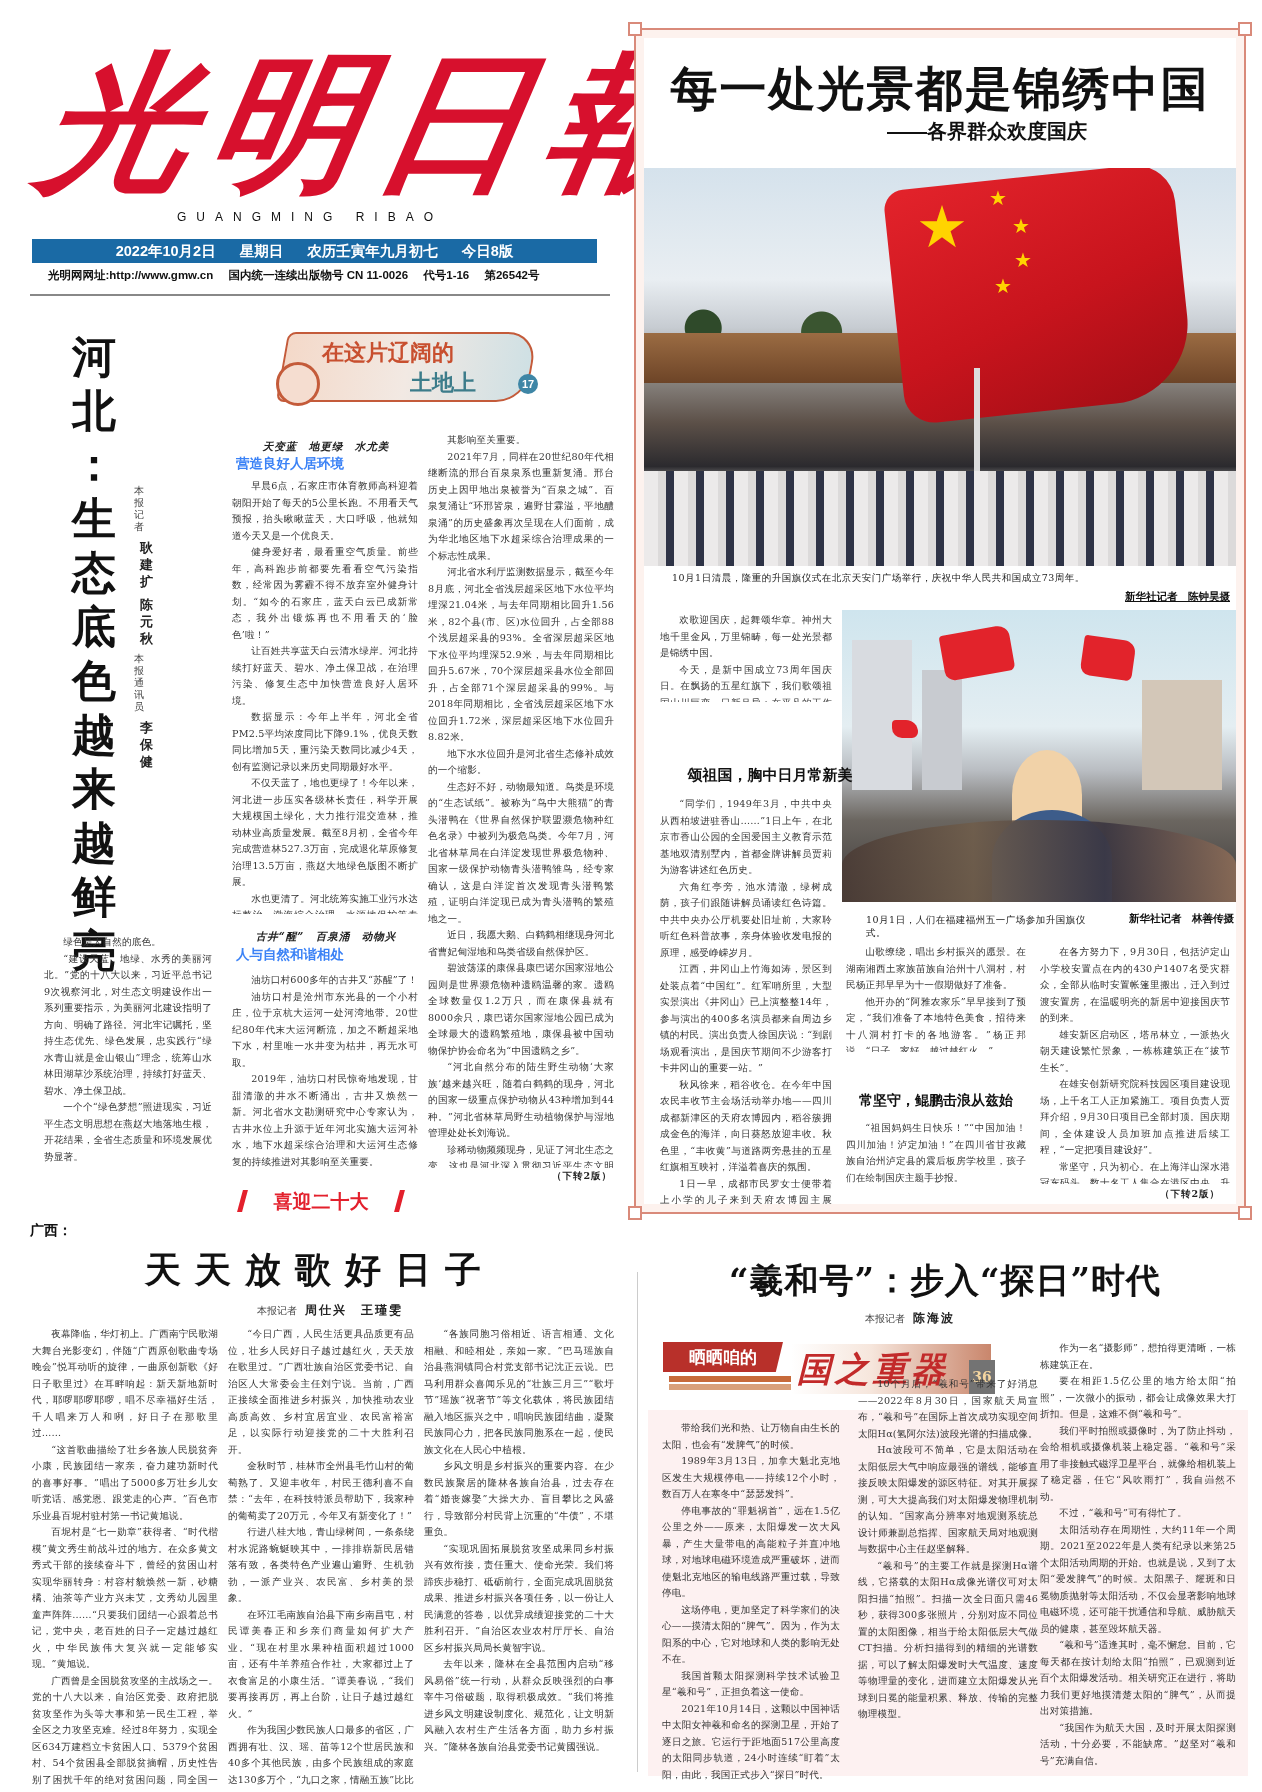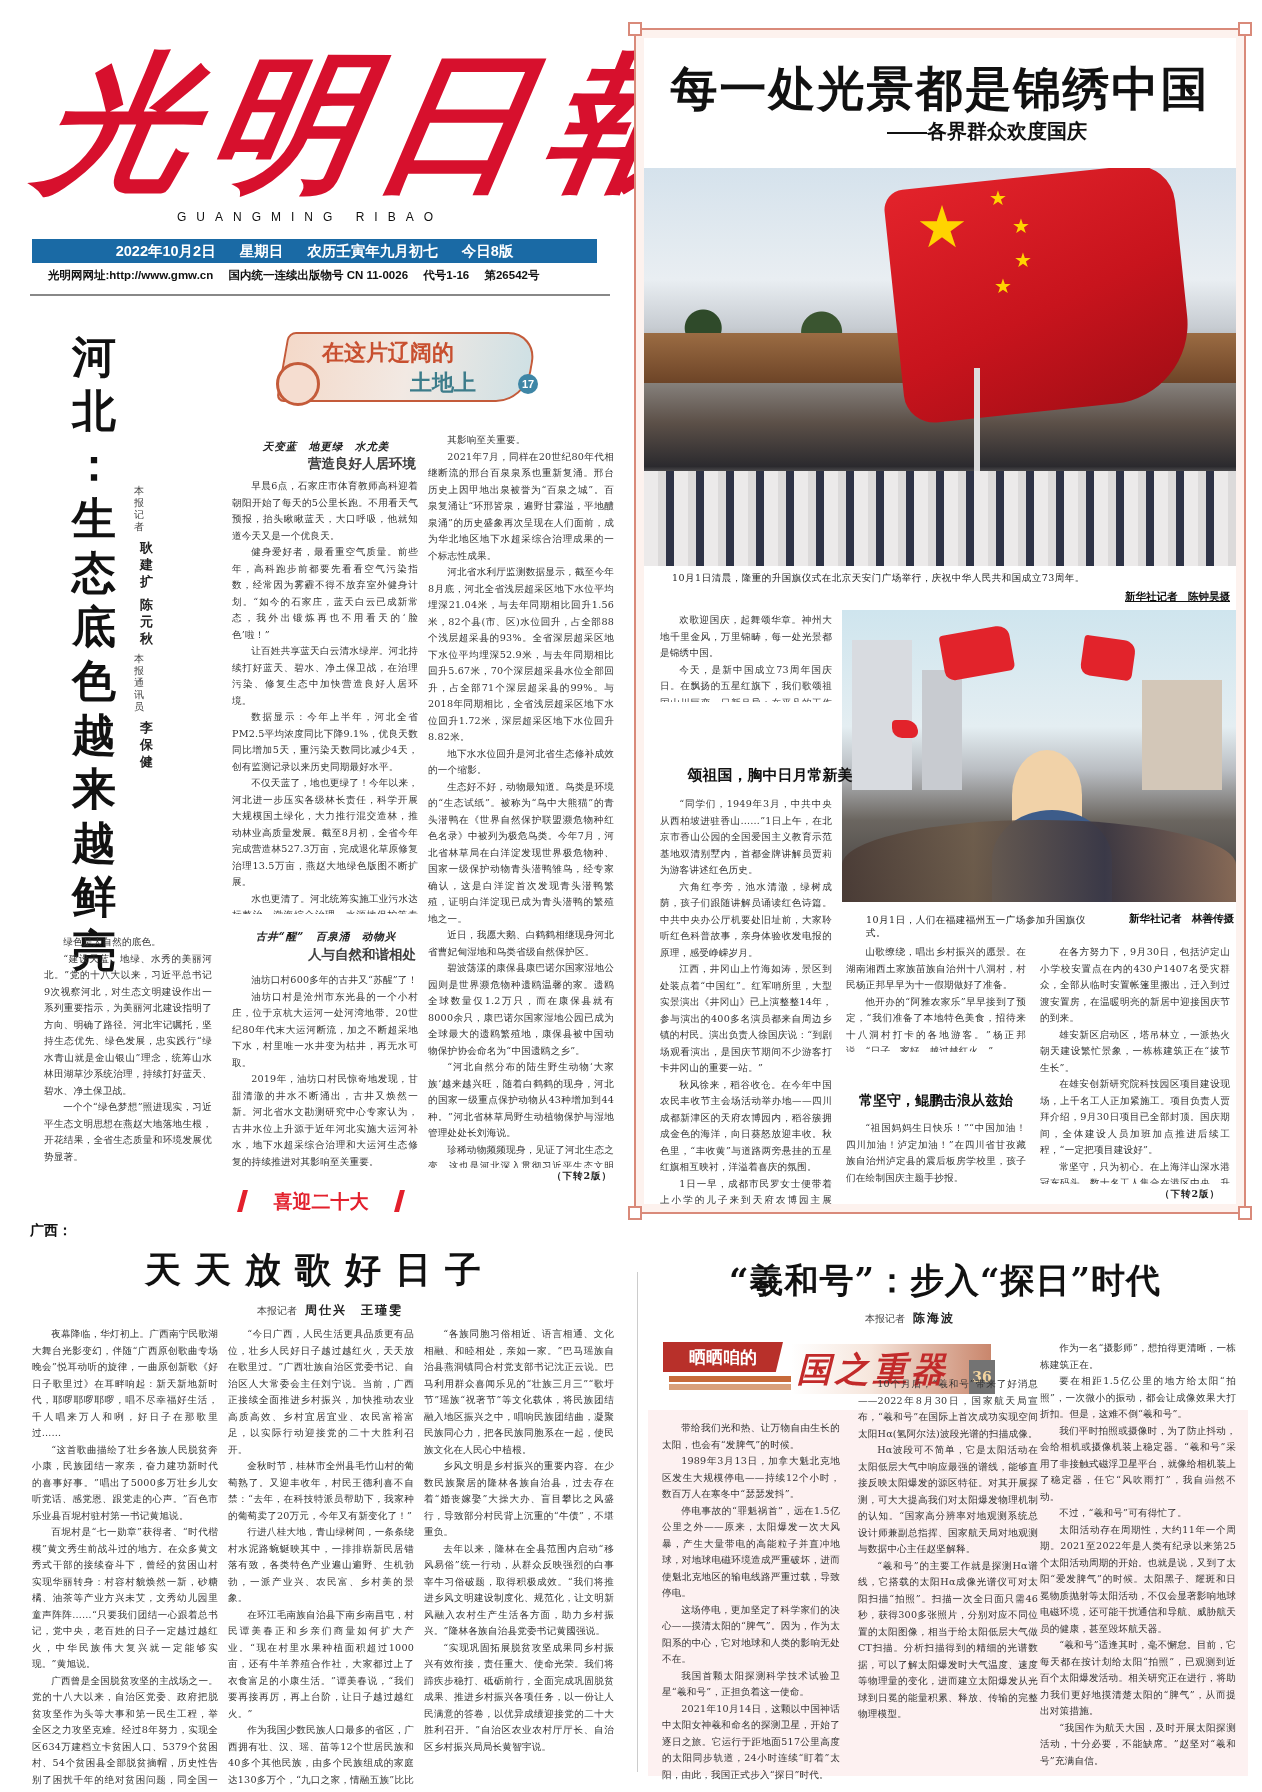--- a/index.html
+++ b/index.html
@@ -45,21 +45,21 @@
   .hebei-title { left: 66px; top: 330px; width: 56px; font-family: "DejaVu Sans", sans-serif; font-weight: bold; font-size: 44px; line-height: 54px; color: #111; text-align: center; }
   .byline-v { left: 132px; top: 485px; width: 14px; font-size: 10px; line-height: 12px; color: #444; text-align: center; }
   .byline-v .name { font-size: 13px; line-height: 17px; color: #222; font-weight: bold; margin: 6px 8px; display: block; }
   .scroll-banner { left: 282px; top: 332px; width: 290px; height: 80px; }
   .scroll-shape { position: absolute; left: 0; top: 0; width: 250px; height: 70px; border-radius: 8px 30px 30px 8px; background: linear-gradient(90deg, #f4d9c9 0%, #f2e9e3 50%, #cfe0e4 100%); border: 2px solid #c45b3a; transform: skewX(-10deg); }
   .scroll-roll { position: absolute; left: -6px; top: 30px; width: 44px; height: 44px; border-radius: 50%; border: 3px solid #c45b3a; background: #f5ddd0; }
   .scroll-t1 { position: absolute; left: 40px; top: 6px; font-family: "DejaVu Sans", sans-serif; font-weight: bold; font-size: 22px; color: #c84f2f; white-space: nowrap; }
   .scroll-t2 { position: absolute; left: 128px; top: 36px; font-family: "DejaVu Sans", sans-serif; font-weight: bold; font-size: 22px; color: #3c7c8a; white-space: nowrap; }
   .scroll-num { position: absolute; left: 236px; top: 42px; width: 20px; height: 20px; border-radius: 50%; background: #3e86a6; color: #fff; font-size: 11px; font-weight: bold; text-align: center; line-height: 20px; font-family: "Liberation Sans", sans-serif; }
   .sec-kicker { font-size: 10.5px; font-style: italic; font-weight: bold; letter-spacing: 1px; color: #222; text-align: center; word-spacing: 10px; }
-  .sec-head { font-family: "DejaVu Sans", sans-serif; font-weight: bold; font-size: 13.5px; color: #404040; text-align: right; }
+  .sec-head { font-family: "DejaVu Sans", sans-serif; font-weight: bold; font-size: 13.5px; color: #3b82f6; text-align: left; }
   .continued { font-size: 9.5px; font-weight: bold; letter-spacing: 1px; color: #222; text-align: right; }
 
   
   .xiying { left: 238px; top: 1188px; width: 166px; height: 26px; text-align: center; font-family: "DejaVu Sans", sans-serif; font-weight: bold; font-size: 19px; color: #e3202c; line-height: 26px; }
   .xiying:before, .xiying:after { content: ""; position: absolute; top: 2px; width: 5px; height: 22px; background: #e3202c; transform: skewX(-15deg); }
   .xiying:before { left: 2px; } .xiying:after { right: 2px; }
 
   
   .gx-label { left: 30px; top: 1222px; font-family: "DejaVu Sans", sans-serif; font-weight: bold; font-size: 14px; color: #111; }
   .gx-title { left: 90px; top: 1246px; width: 460px; text-align: center; font-family: "DejaVu Serif", serif; font-weight: bold; font-size: 36px; letter-spacing: 14px; color: #111; }
@@ -246,22 +246,22 @@
 <div class="col body-text" style="left:228px;top:1326px;width:186px;height:460px;">
   <p>“今日广西，人民生活更具品质更有品位，壮乡人民好日子越过越红火，天天放在歌里过。”广西壮族自治区党委书记、自治区人大常委会主任刘宁说。当前，广西正接续全面推进乡村振兴，加快推动农业高质高效、乡村宜居宜业、农民富裕富足，以实际行动迎接党的二十大胜利召开。</p>
   <p>金秋时节，桂林市全州县毛竹山村的葡萄熟了。又迎丰收年，村民王德利喜不自禁：“去年，在科技特派员帮助下，我家种的葡萄卖了20万元，今年又有新变化了！”</p>
   <p>行进八桂大地，青山绿树间，一条条绕村水泥路蜿蜒映其中，一排排崭新民居错落有致，各类特色产业遍山遍野、生机勃勃，一派产业兴、农民富、乡村美的景象。</p>
   <p>在环江毛南族自治县下南乡南昌屯，村民谭美春正和乡亲们商量如何扩大产业。“现在村里水果种植面积超过1000亩，还有牛羊养殖合作社，大家都过上了衣食富足的小康生活。”谭美春说，“我们要再接再厉，再上台阶，让日子越过越红火。”</p>
   <p>作为我国少数民族人口最多的省区，广西拥有壮、汉、瑶、苗等12个世居民族和40多个其他民族，由多个民族组成的家庭达130多万个，“九口之家，情融五族”比比皆是，各民族同胞像石榴籽一样紧紧抱在一起。</p>
 </div>
 <div class="col body-text" style="left:424px;top:1326px;width:190px;height:460px;">
   <p>“各族同胞习俗相近、语言相通、文化相融、和睦相处，亲如一家。”巴马瑶族自治县燕洞镇同合村党支部书记沈正云说。巴马利用群众喜闻乐见的“壮族三月三”“歌圩节”瑶族“祝著节”等文化载体，将民族团结融入地区振兴之中，唱响民族团结曲，凝聚民族同心力，把各民族同胞系在一起，使民族文化在人民心中植根。</p>
   <p>乡风文明是乡村振兴的重要内容。在少数民族聚居的隆林各族自治县，过去存在着“婚丧嫁娶”大操大办、盲目攀比之风盛行，导致部分村民背上沉重的“牛债”，不堪重负。</p>
+  <p>“实现巩固拓展脱贫攻坚成果同乡村振兴有效衔接，责任重大、使命光荣。我们将蹄疾步稳打、砥砺前行，全面完成巩固脱贫成果、推进乡村振兴各项任务，以一份让人民满意的答卷，以优异成绩迎接党的二十大胜利召开。”自治区农业农村厅厅长、自治区乡村振兴局局长黄智宇说。</p>
   <p>去年以来，隆林在全县范围内启动“移风易俗”统一行动，从群众反映强烈的白事宰牛习俗破题，取得积极成效。“我们将推进乡风文明建设制度化、规范化，让文明新风融入农村生产生活各方面，助力乡村振兴。”隆林各族自治县党委书记黄國强说。</p>
-  <p>“实现巩固拓展脱贫攻坚成果同乡村振兴有效衔接，责任重大、使命光荣。我们将蹄疾步稳打、砥砺前行，全面完成巩固脱贫成果、推进乡村振兴各项任务，以一份让人民满意的答卷，以优异成绩迎接党的二十大胜利召开。”自治区农业农村厅厅长、自治区乡村振兴局局长黄智宇说。</p>
 </div>
 
 <div class="abs divider-v"></div>
 
 <div class="abs pink-box"></div>
 <div class="abs xh-title">“羲和号”：步入“探日”时代</div>
 <div class="abs byline-h" style="left:760px;top:1310px;width:300px;">
   <span>本报记者</span><b>陈海波</b>
 </div>
 <div class="abs guoqi">

